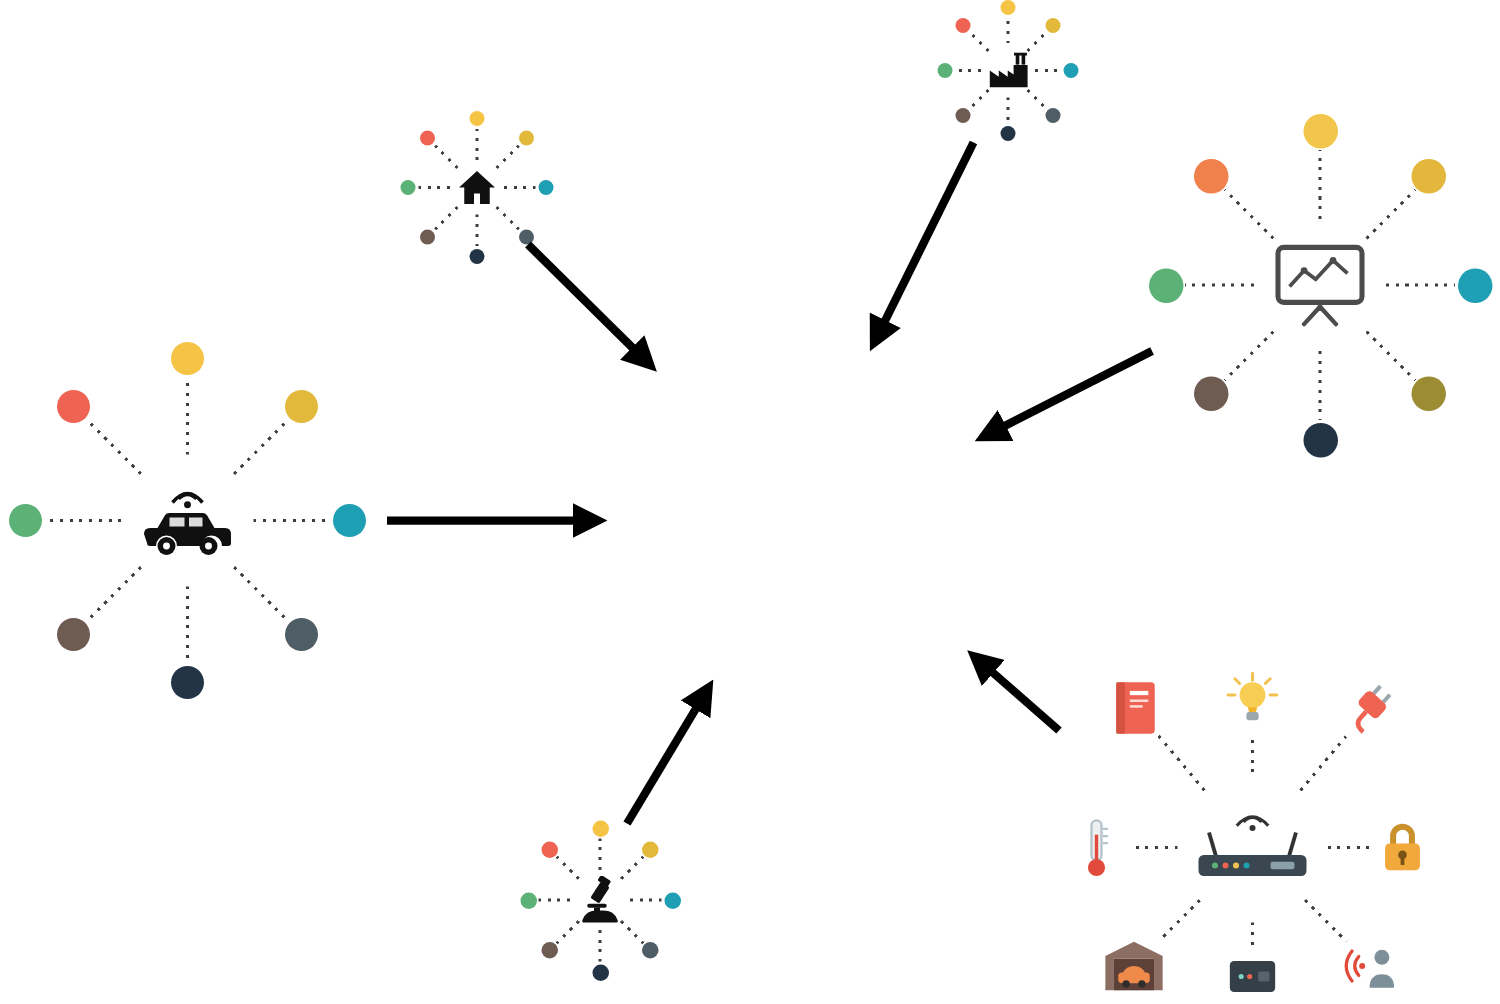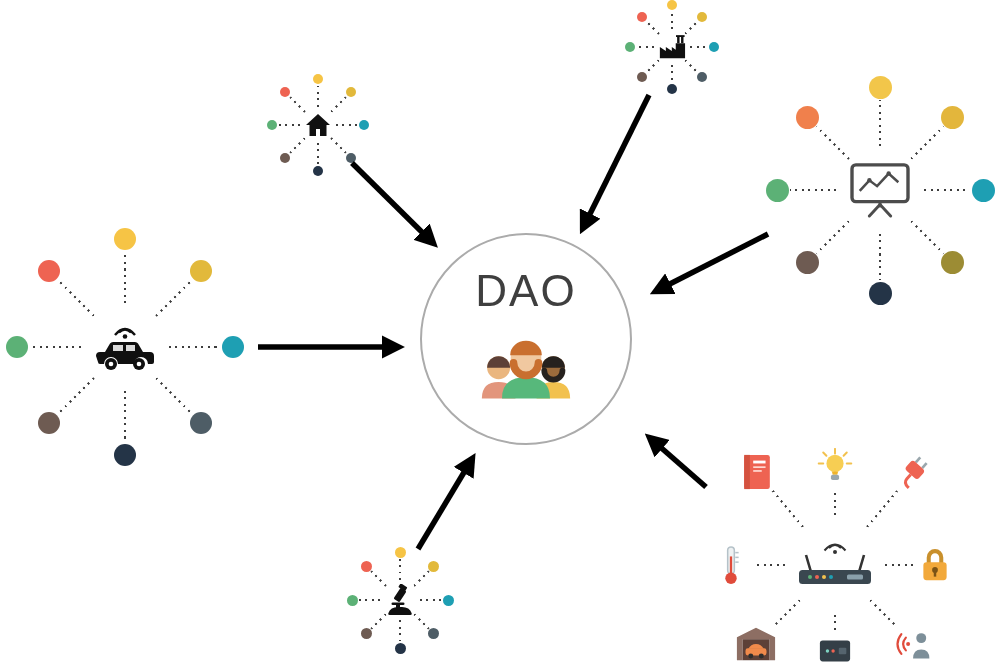--- a/index.html
+++ b/index.html
@@ -39,38 +39,20 @@
       </marker>
     </defs>
     <line x1="258" y1="347" x2="398" y2="347" marker-end="url(#arrowhead)"></line>
     <line x1="352" y1="163" x2="433" y2="243" marker-end="url(#arrowhead)"></line>
     <line x1="649" y1="95" x2="583" y2="228" marker-end="url(#arrowhead)"></line>
     <line x1="768" y1="234" x2="656" y2="291" marker-end="url(#arrowhead)"></line>
     <line x1="418" y1="549" x2="472" y2="459" marker-end="url(#arrowhead)"></line>
     <line x1="706" y1="487" x2="650" y2="438" marker-end="url(#arrowhead)"></line>
   </svg>
 
-  <div class="dao-circle" style="border-color: rgb(171, 171, 171);">
-    <div class="dao-label" style="color: rgb(63, 63, 63);">DAO</div>
-    <div class="dao-people">
-        <svg viewBox="0 0 100 80">
-          <path d="M4 80 q0 -17 17.5 -17 q17.5 0 17.5 17 z" fill="#e2957c"></path>
-          <circle cx="21.5" cy="48" r="12" fill="#eab67f"></circle>
-          <path d="M9.5 48 a12 12 0 0 1 24 0 z" fill="#5d4037"></path>
-          <path d="M61 80 q0 -17 17.5 -17 q17.5 0 17.5 17 z" fill="#f2c14e"></path>
-          <circle cx="78.5" cy="48" r="12" fill="#9c6b3c"></circle>
-          <path d="M66.5 48 a12 12 0 0 1 24 0 z" fill="#26211e"></path>
-          <path d="M69 51 a9.5 9.5 0 0 0 19 0" fill="none" stroke="#26211e" stroke-width="6" stroke-linecap="round"></path>
-          <path d="M25 80 q0 -22 25 -22 q25 0 25 22 z" fill="#57b87b"></path>
-          <circle cx="50" cy="38" r="16" fill="#f0c8a0"></circle>
-          <path d="M33.5 35 a16.5 15 0 0 1 33 0 z" fill="#c96f2f"></path>
-          <path d="M37 43 a13 13 0 0 0 26 0" fill="none" stroke="#c96f2f" stroke-width="8" stroke-linecap="round"></path>
-        </svg>
-      </div>
-  </div>
 
 <div class="spoke" style="left: 125px; top: 302px; width: 51px; transform: rotate(-90deg);"></div>
     <div class="dot" style="background: rgb(246, 196, 69); width: 22px; height: 22px; left: 114px; top: 228px;"></div>
     <div class="spoke" style="left: 156.113px; top: 314.887px; width: 51px; transform: rotate(-45deg);"></div>
     <div class="dot" style="background: rgb(226, 185, 59); width: 22px; height: 22px; left: 190.368px; top: 259.632px;"></div>
     <div class="spoke" style="left: 169px; top: 346px; width: 51px; transform: rotate(0deg);"></div>
     <div class="dot" style="background: rgb(30, 159, 179); width: 22px; height: 22px; left: 222px; top: 336px;"></div>
     <div class="spoke" style="left: 156.113px; top: 377.113px; width: 51px; transform: rotate(45deg);"></div>
     <div class="dot" style="background: rgb(78, 93, 102); width: 22px; height: 22px; left: 190.368px; top: 412.368px;"></div>
     <div class="spoke" style="left: 125px; top: 390px; width: 51px; transform: rotate(90deg);"></div>

